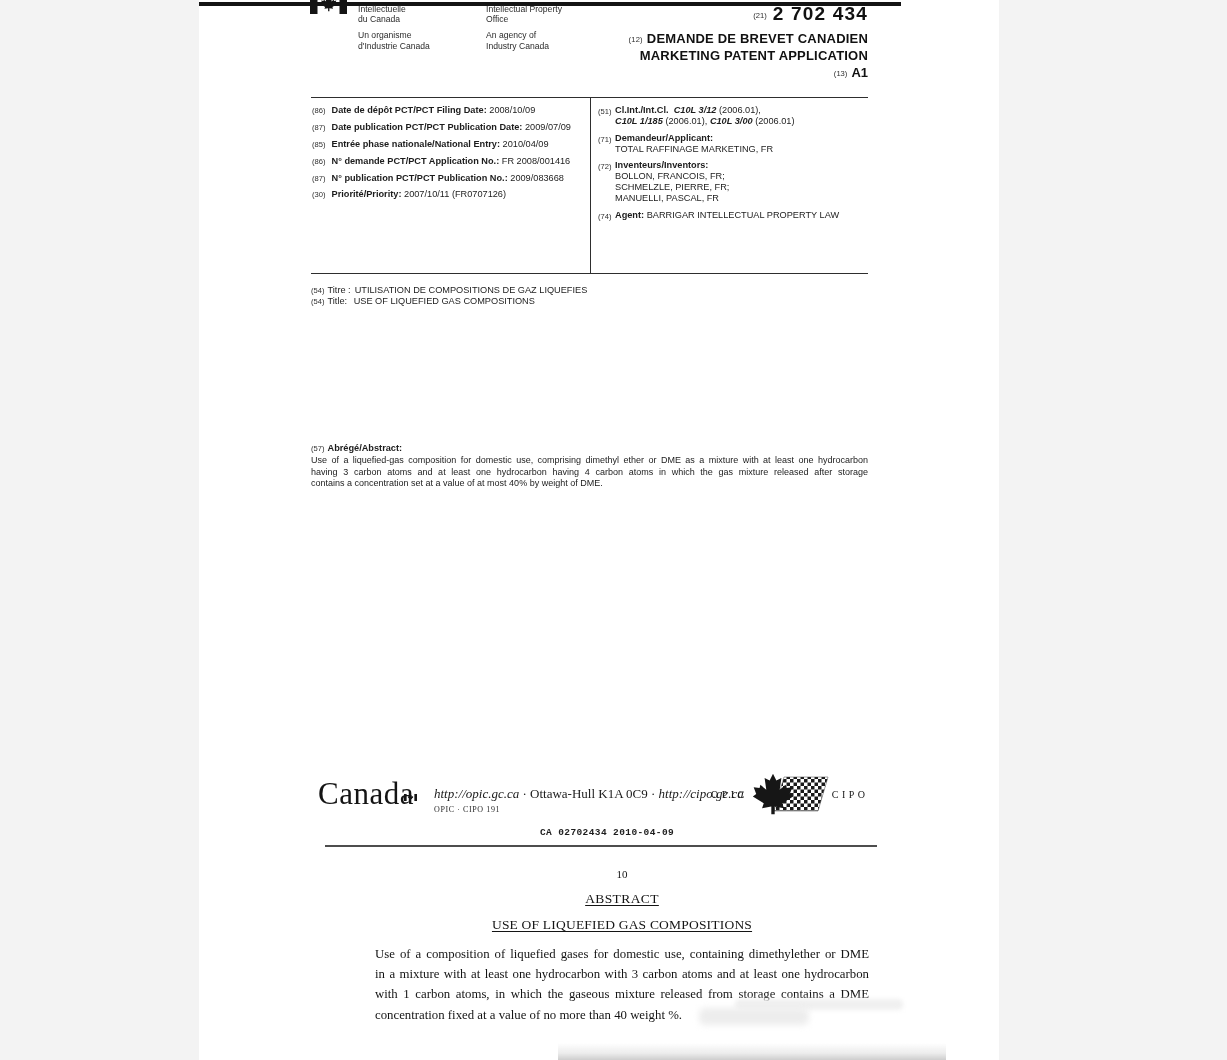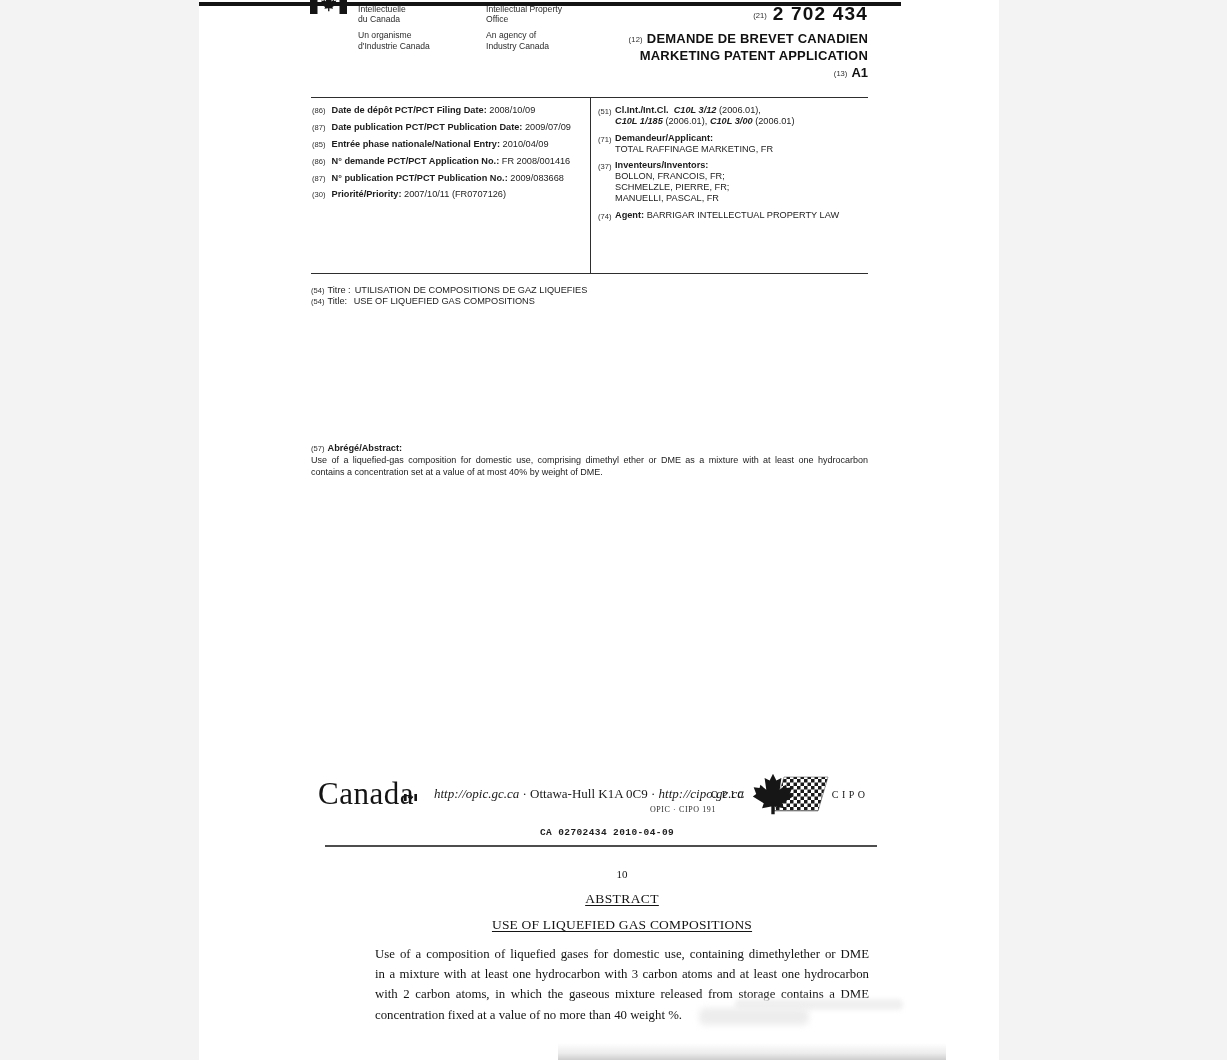--- a/index.html
+++ b/index.html
@@ -60,21 +60,21 @@
   .jline{text-align:justify;text-align-last:justify;}
   .jline.last{text-align-last:left;}
 
   
   .wordmark{position:absolute;left:119px;top:776px;font-family:"Liberation Serif",serif;
             font-size:31px;color:#141414;letter-spacing:0.5px;text-align:center;}
   .wm-flag{position:absolute;right:-3px;top:-2px;}
   .addr{position:absolute;left:235px;top:786px;font-family:"Liberation Serif",serif;
         font-size:13px;color:#1a1a1a;}
   .addr i{font-family:"Liberation Serif",serif;}
-  .opic-small{position:absolute;left:235px;top:805px;width:282px;text-align:right;
+  .opic-small{position:absolute;left:235px;top:805px;width:282px;text-align:left;
               font-family:"Liberation Serif",serif;font-size:8px;letter-spacing:0.6px;color:#2a2a2a;}
   .opic-logo{position:absolute;left:512px;top:772px;height:44px;display:flex;align-items:center;}
   .opic-logo .lg-txt{font-family:"Liberation Serif",serif;font-size:10px;letter-spacing:3.5px;color:#141414;}
   .stamp{position:absolute;left:208px;top:827px;width:400px;text-align:center;
          font-family:"Liberation Mono","DejaVu Sans Mono",monospace;
          font-size:9.5px;letter-spacing:0.4px;color:#1d1d1d;font-weight:bold;}
   .f-rule{position:absolute;left:126px;top:845px;width:552px;height:1.6px;background:#4d4d4d;}
 
   
   .pg2-center{position:absolute;left:176px;width:494px;text-align:center;
@@ -169,21 +169,21 @@
           <span class="code">(51)</span>
           <div><span class="b-lab">Cl.Int./Int.Cl.</span>&nbsp; <span class="cls">C10L 3/12</span> <span class="yr">(2006.01),</span></div>
           <div><span class="cls">C10L 1/185</span> <span class="yr">(2006.01),</span> <span class="cls">C10L 3/00</span> <span class="yr">(2006.01)</span></div>
         </div>
         <div class="r-item">
           <span class="code">(71)</span>
           <div class="b-lab">Demandeur/Applicant:</div>
           <div>TOTAL RAFFINAGE MARKETING, FR</div>
         </div>
         <div class="r-item">
-          <span class="code">(37)</span>
+          <span class="code">(72)</span>
           <div class="b-lab">Inventeurs/Inventors:</div>
           <div>BOLLON, FRANCOIS, FR;</div>
           <div>SCHMELZLE, PIERRE, FR;</div>
           <div>MANUELLI, PASCAL, FR</div>
         </div>
         <div class="r-item">
           <span class="code">(74)</span>
           <span class="b-lab">Agent:</span> <span>BARRIGAR INTELLECTUAL PROPERTY LAW</span>
         </div>
       </div>
@@ -196,20 +196,21 @@
       <div class="t-row">
         <span class="code">(54)</span><span class="t-lab">Title:</span>&nbsp;<span>USE OF LIQUEFIED GAS COMPOSITIONS</span>
       </div>
     </div>
 
     <div class="abs57">
       <div class="lab-row">
         <span class="code">(57)</span><span class="b-lab">Abrégé/Abstract:</span>
       </div>
       <div class="jline">Use of a liquefied-gas composition for domestic use, comprising dimethyl ether or DME as a mixture with at least one hydrocarbon</div>
+      <div class="jline">having 3 carbon atoms and at least one hydrocarbon having 4 carbon atoms in which the gas mixture released after storage</div>
       <div class="jline last">contains a concentration set at a value of at most 40% by weight of DME.</div>
     </div>
 
     <div class="wordmark">
       <span>Canada</span>
       <span class="wm-flag">
         <svg width="13" height="9" viewBox="0 0 74 40" xmlns="http://www.w3.org/2000/svg">
           <rect x="0" y="0" width="15" height="40" fill="#141414"></rect>
           <rect x="59" y="0" width="15" height="40" fill="#141414"></rect>
           <g transform="translate(21,2) scale(0.33)">
@@ -243,21 +244,21 @@
 
     <div class="stamp">CA 02702434 2010-04-09</div>
     <div class="f-rule"></div>
 
     <div class="pg2-center pagenum">10</div>
     <div class="pg2-center h-abs">ABSTRACT</div>
     <div class="pg2-center h-title">USE OF LIQUEFIED GAS COMPOSITIONS</div>
     <div class="pg2-body">
       <div class="jline">Use of a composition of liquefied gases for domestic use, containing dimethylether or DME</div>
       <div class="jline">in a mixture with at least one hydrocarbon with 3 carbon atoms and at least one hydrocarbon</div>
-      <div class="jline">with 2 carbon atoms, in which the gaseous mixture released from storage contains a DME</div>
+      <div class="jline">with 1 carbon atoms, in which the gaseous mixture released from storage contains a DME</div>
       <div class="jline last">concentration fixed at a value of no more than 40 weight %.</div>
     </div>
 
     <div class="smudge1"></div>
     <div class="smudge2"></div>
     <div class="shadowbar"></div>
 
   </div>
 </div>
 

